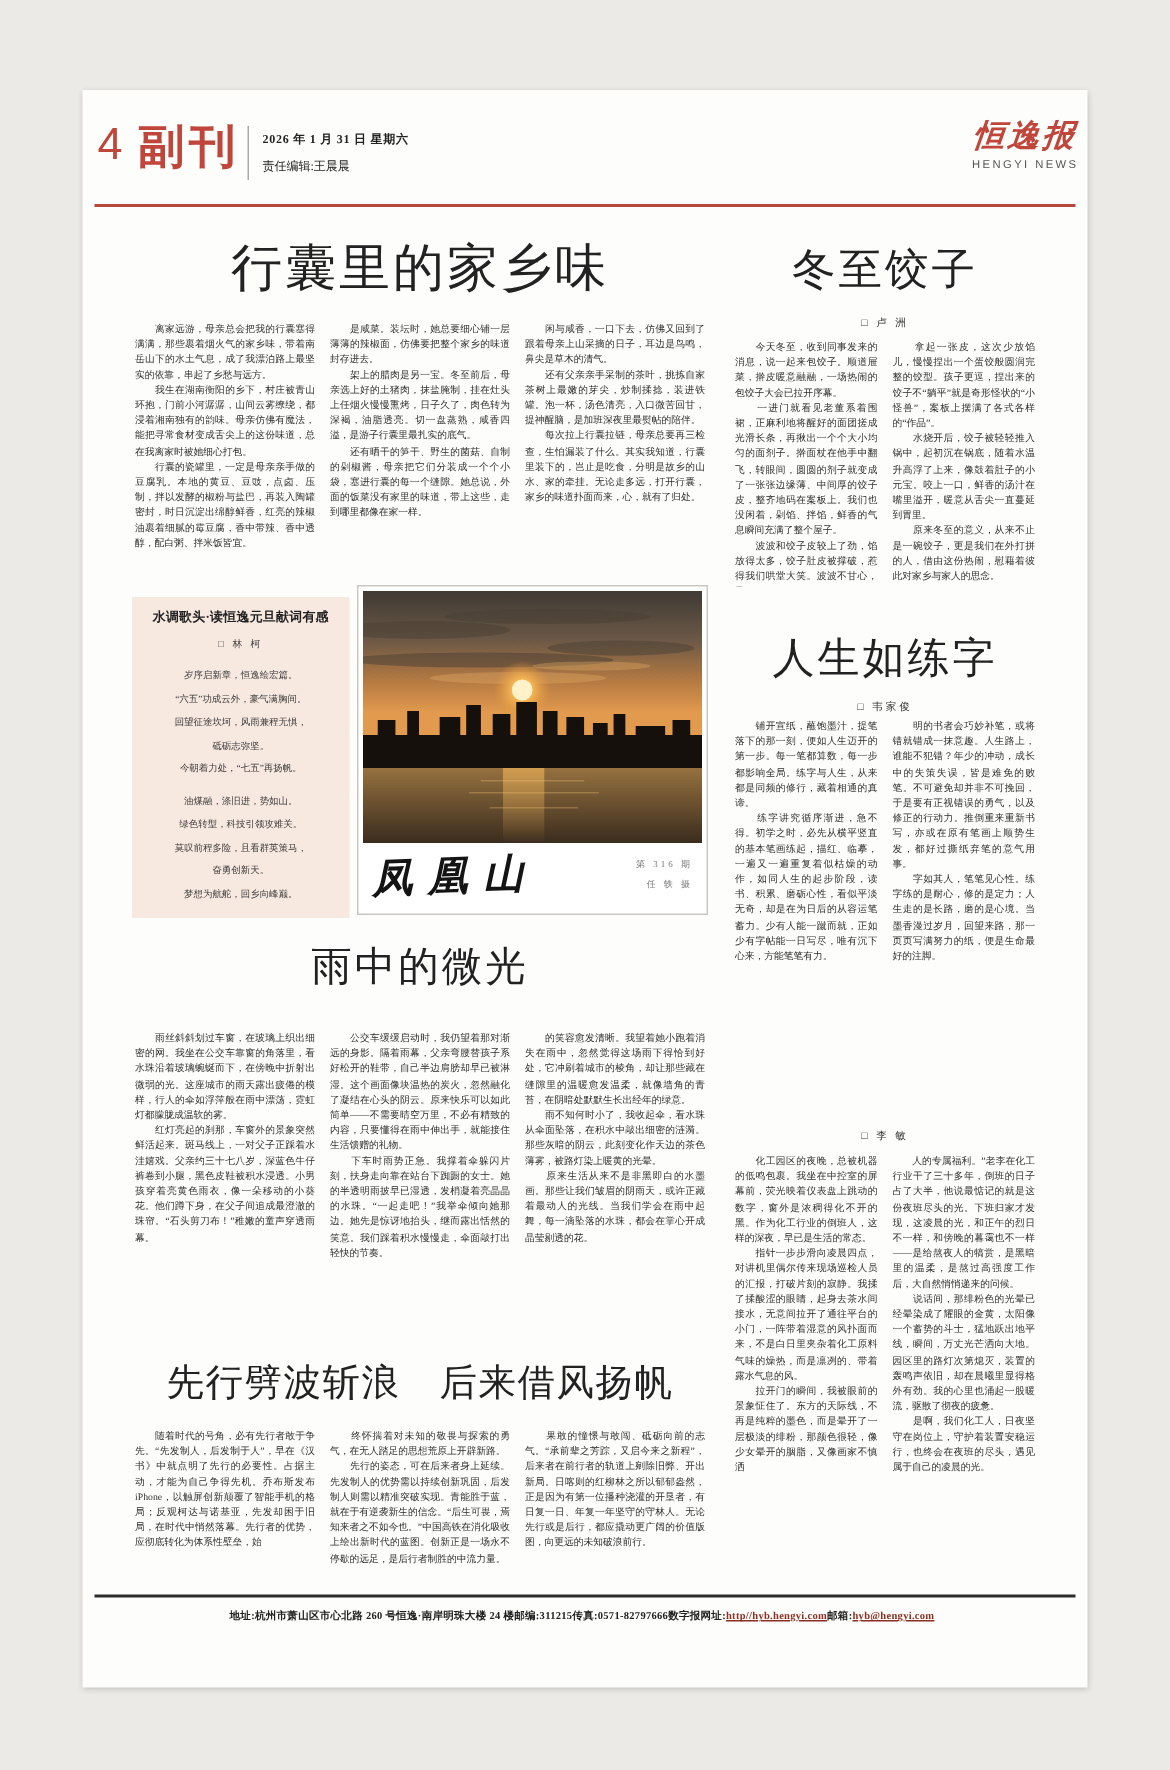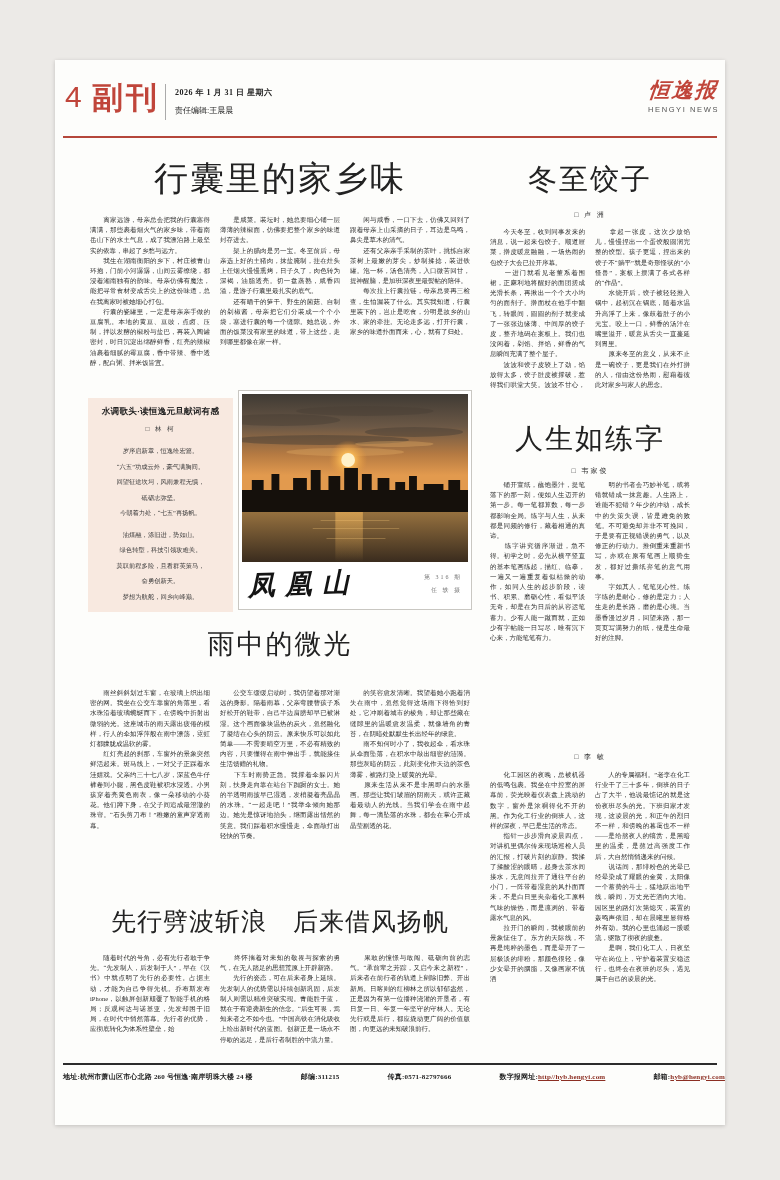--- a/index.html
+++ b/index.html
@@ -41,21 +41,21 @@
   .poem-line{font-size:6.3px;line-height:15.5px;color:#3a3a3a;}
   .stanza2{margin-top:6px;}
   
   .photo-frame{position:absolute;left:183px;top:330px;width:234px;height:220px;background:#fff;border:1px solid #c9c7c2;box-sizing:border-box;padding:3px;}
   .photo-img{width:100%;height:168px;display:block;}
   .photo-caption{height:44px;display:flex;align-items:center;justify-content:space-between;padding:0 6px;}
   .calligraphy{font-size:27px;font-style:italic;font-weight:bold;letter-spacing:10px;color:#141414;transform:rotate(-2deg);font-family:"DejaVu Serif",serif;}
   .photo-meta{text-align:right;font-size:6px;color:#777;letter-spacing:2px;line-height:13px;}
   
   .ftr-rule{position:absolute;left:8px;right:8px;top:1003px;height:2px;background:#2c2c2c;}
-  .ftr{position:absolute;left:8px;right:0;top:1012px;display:flex;justify-content:space-between;font-size:7px;color:#222;font-weight:bold;letter-spacing:.2px;}
+  .ftr{position:absolute;left:8px;right:12px;top:1012px;display:flex;justify-content:center;font-size:7px;color:#222;font-weight:bold;letter-spacing:.2px;}
   .ftr a{color:#8c2f23;text-decoration:underline;font-weight:bold;}
 </style>
 </head>
 <body>
 
 <div class="paper">
 
   <div class="hdr-num">4</div>
   <div class="hdr-section">副刊</div>
   <div class="hdr-divider"></div>

